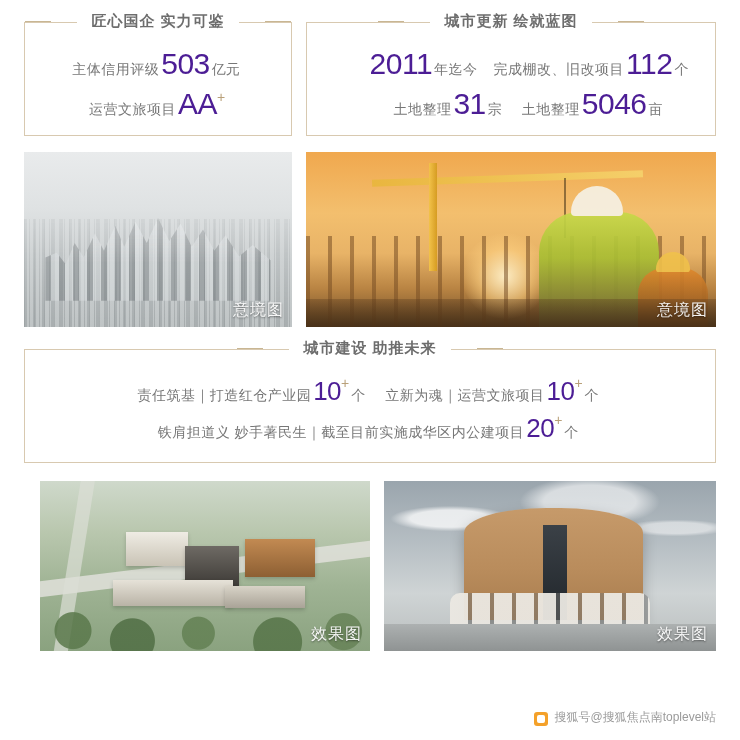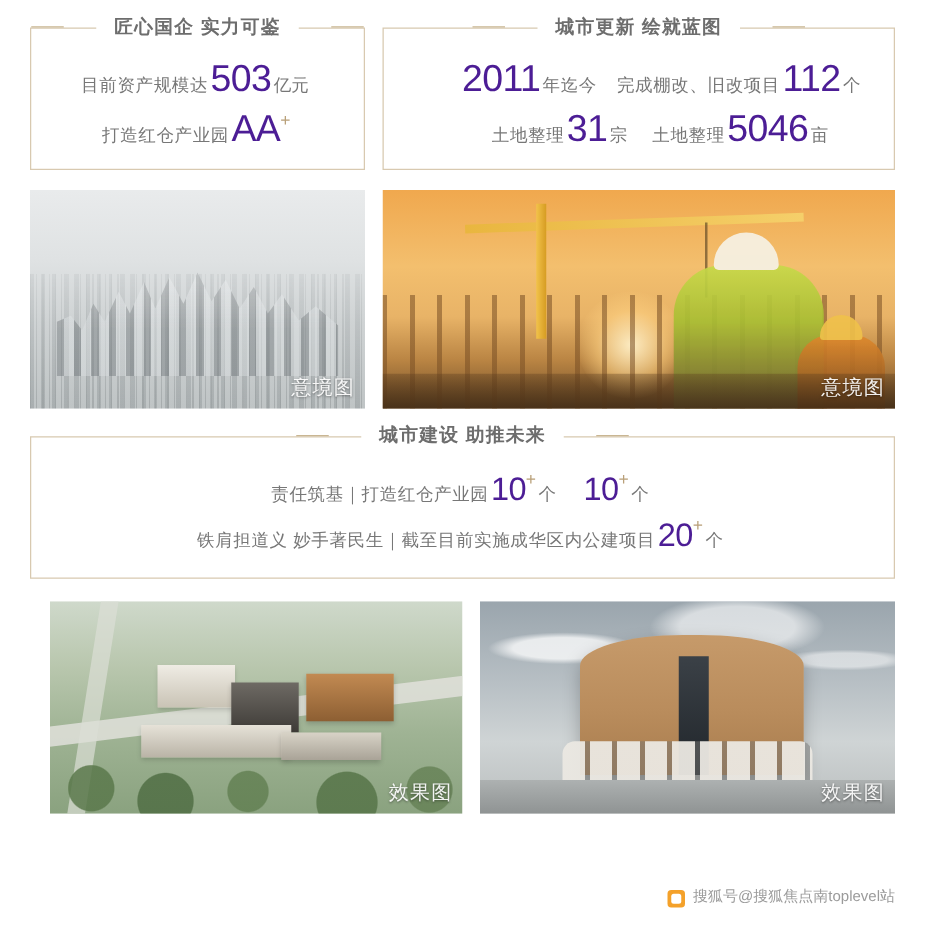--- a/index.html
+++ b/index.html
@@ -349,26 +349,26 @@
   <div class="top-row">
 
     <div class="card card-left">
       <div class="card-title-wrap">
         <span class="title-rule"></span>
         <span class="card-title">匠心国企  实力可鉴</span>
         <span class="title-rule"></span>
       </div>
       <div class="card-body">
         <div class="stat-line">
-          <span class="lbl">目前资产规模达</span>
+          <span class="lbl">主体信用评级</span>
           <span class="num">503</span>
           <span class="unit">亿元</span>
         </div>
         <div class="stat-line">
-          <span class="lbl">打造红仓产业园</span>
+          <span class="lbl">运营文旅项目</span>
           <span class="num">AA</span>
           <span class="sup">+</span>
         </div>
       </div>
     </div>
 
     <div class="card card-right">
       <div class="card-title-wrap">
         <span class="title-rule"></span>
         <span class="card-title">城市更新  绘就蓝图</span>
@@ -422,20 +422,21 @@
       <span class="card-title">城市建设  助推未来</span>
       <span class="title-rule"></span>
     </div>
     <div class="card-body">
       <div class="stat-line">
         <span class="lbl">责任筑基｜打造红仓产业园</span>
         <span class="num small">10</span>
         <span class="sup">+</span>
         <span class="unit">个</span>
         <span class="gap"></span>
+        <span class="lbl">立新为魂｜运营文旅项目</span>
         <span class="num small">10</span>
         <span class="sup">+</span>
         <span class="unit">个</span>
       </div>
       <div class="stat-line">
         <span class="lbl">铁肩担道义  妙手著民生｜截至目前实施成华区内公建项目</span>
         <span class="num small">20</span>
         <span class="sup">+</span>
         <span class="unit">个</span>
       </div>

